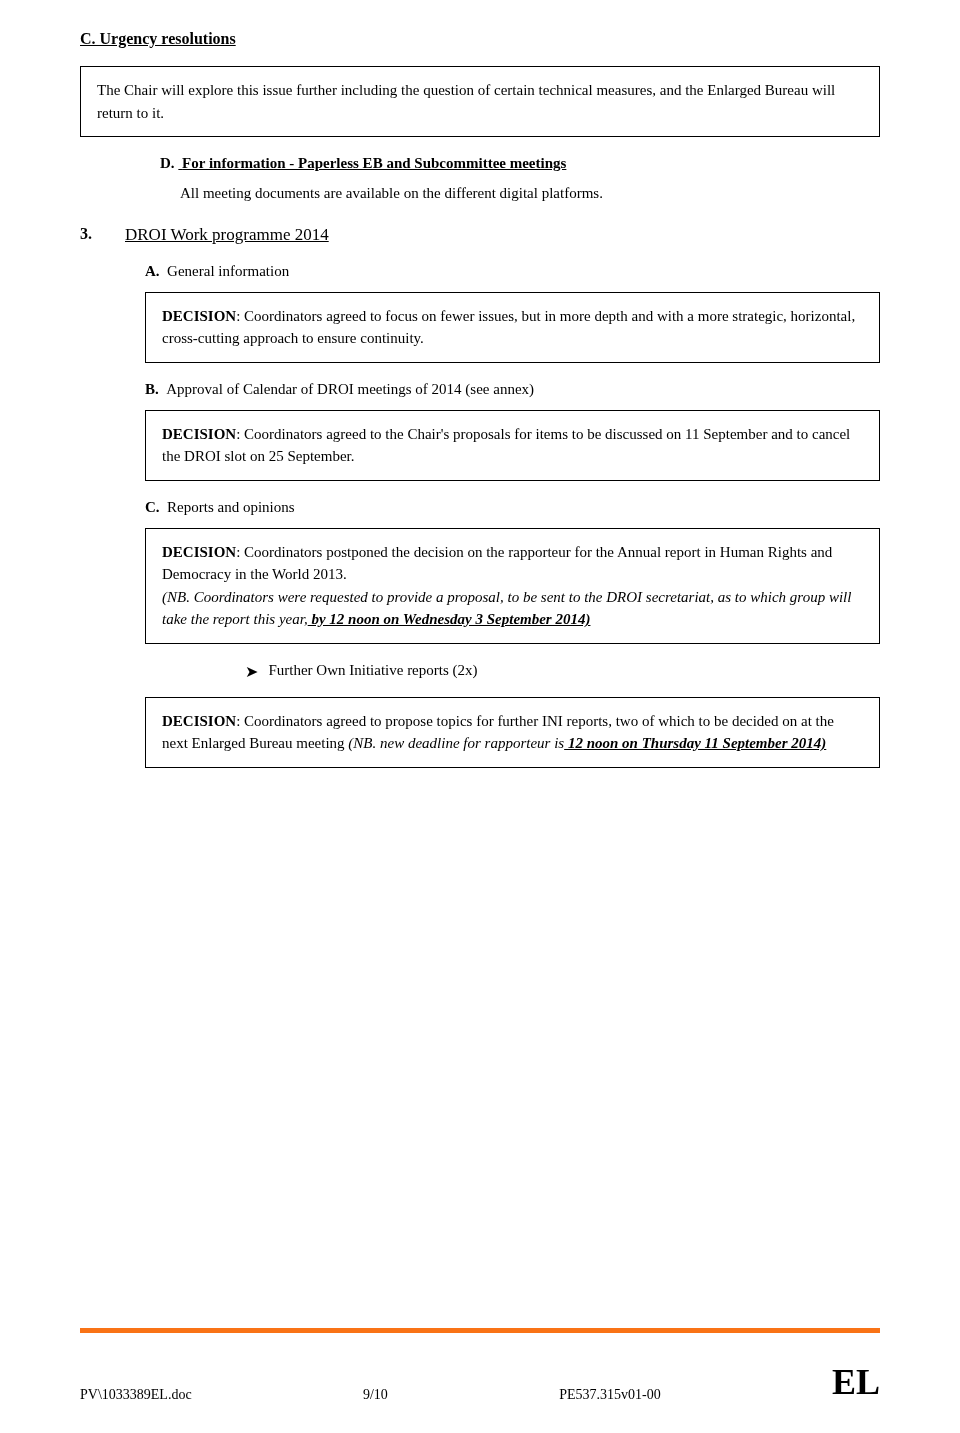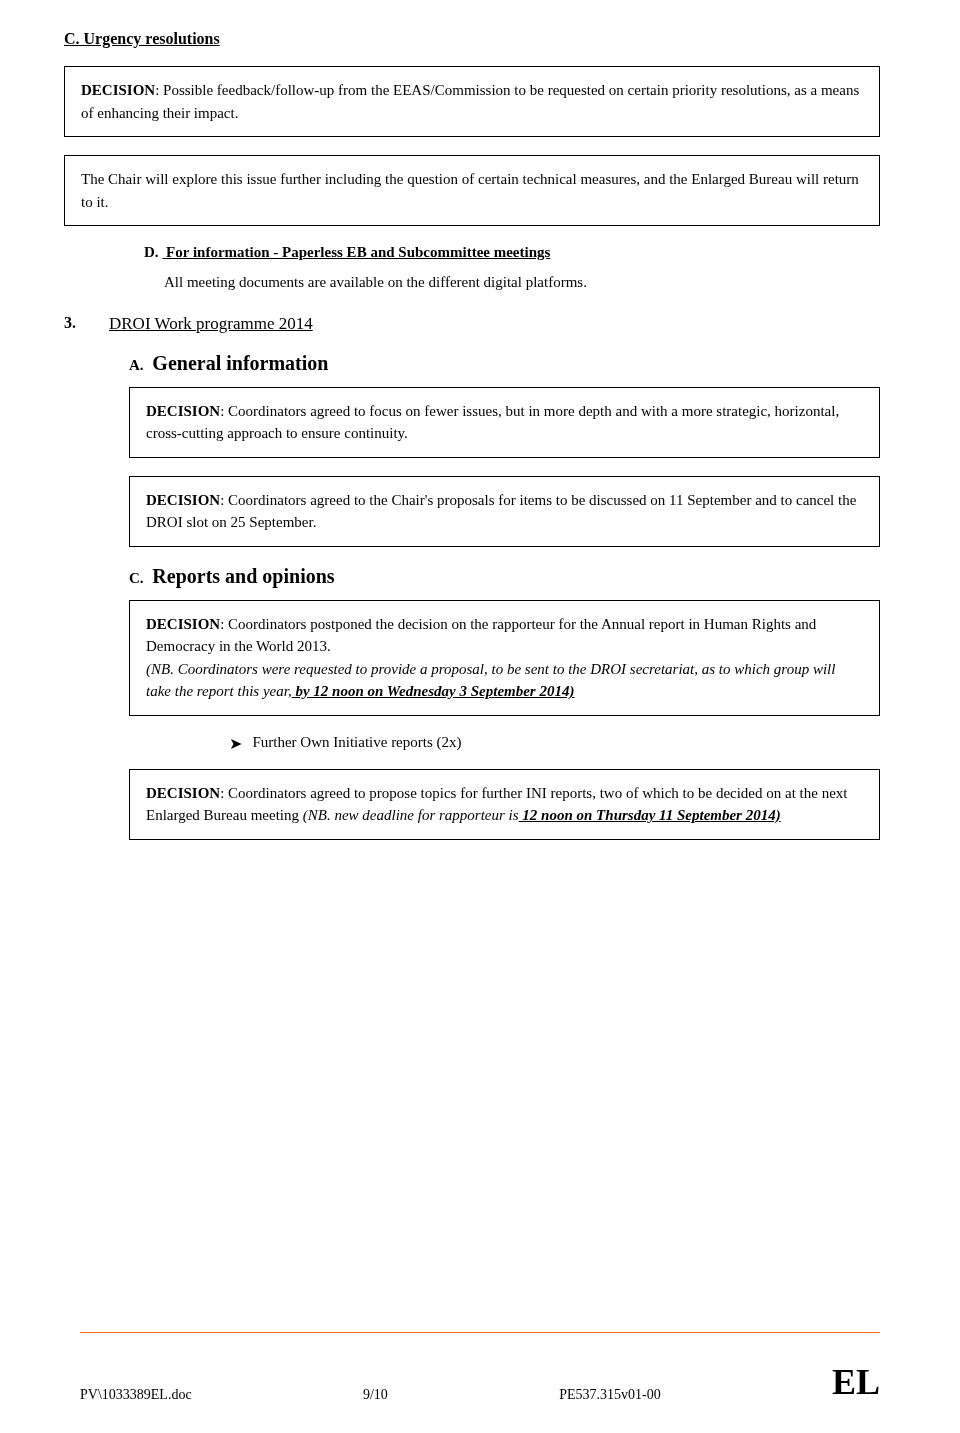--- a/index.html
+++ b/index.html
@@ -12,21 +12,21 @@
       font-family: "Times New Roman", Times, serif;
       font-size: 15px;
       color: #000000;
       width: 960px;
       min-height: 1433px;
       position: relative;
     }
     .page {
       width: 960px;
       min-height: 1433px;
-      padding: 30px 80px 80px 64px;
+      padding: 30px 80px 80px 80px;
       position: relative;
     }
     .section-heading {
       font-size: 16px;
       font-weight: bold;
       text-decoration: underline;
       margin-bottom: 18px;
     }
     .decision-box {
       border: 1px solid #000;
@@ -41,22 +41,22 @@
     .italic-text {
       font-style: italic;
     }
     .bold-text {
       font-weight: bold;
     }
     .underline-text {
       text-decoration: underline;
     }
     .sub-section-title {
-      font-weight: bold;
-      font-size: 20px;
+      font-weight: normal;
+      font-size: 15px;
       margin-bottom: 6px;
     }
     .main-section {
       margin-bottom: 16px;
     }
     .section-letter {
       font-weight: bold;
       font-size: 15px;
     }
     p {
@@ -97,40 +97,37 @@
     }
     .footer {
       position: absolute;
       bottom: 30px;
       left: 80px;
       right: 80px;
       display: flex;
       justify-content: space-between;
       align-items: flex-end;
       font-size: 14px;
-      border-top: 1px solid #f97316;
+      border-top: 5px solid #f97316;
       padding-top: 8px;
     }
     .footer-el {
       font-size: 36px;
       font-weight: bold;
       margin-top: 20px;
     }
   </style>
 </head>
 <body>
 
 <div class="page">
 
   <div class="main-section">
     <div class="section-heading">C. Urgency resolutions</div>
 
-    <div class="decision-box">
-      <span class="decision-label">DECISION</span><span>: Possible feedback/follow-up from the EEAS/Commission to be requested on certain priority resolutions, as a means of enhancing their impact.</span>
-    </div>
 
     <div class="decision-box">
       <span>The Chair will explore this issue further including the question of certain technical measures, and the Enlarged Bureau will return to it.</span>
     </div>
   </div>
 
   <div class="main-section sub-content">
     <div style="margin-bottom:10px;">
       <span class="section-letter">D.</span>
       <span style="font-weight:bold; text-decoration:underline;">
@@ -154,20 +151,26 @@
               &nbsp;<span>General information</span>
             </span>
           </div>
           <div class="decision-box">
             <span class="decision-label">DECISION</span><span>: Coordinators agreed to focus on fewer issues, but in more depth and with a more strategic, horizontal, cross-cutting approach to ensure continuity.</span>
           </div>
         </div>
 
         
         <div class="main-section" style="margin-top:10px; margin-left:20px;">
+          <div style="margin-bottom:8px;">
+            <span class="section-letter">B.</span>
+            <span class="sub-section-title" style="display:inline;">
+              &nbsp;<span>Approval of Calendar of DROI meetings of 2014 (see annex)</span>
+            </span>
+          </div>
           <div class="decision-box">
             <span class="decision-label">DECISION</span><span>: Coordinators agreed to the Chair's proposals for items to be discussed on 11 September and to cancel the DROI slot on 25 September.</span>
           </div>
         </div>
 
         
         <div class="main-section" style="margin-top:10px; margin-left:20px;">
           <div style="margin-bottom:8px;">
             <span class="section-letter">C.</span>
             <span class="sub-section-title" style="display:inline;">

